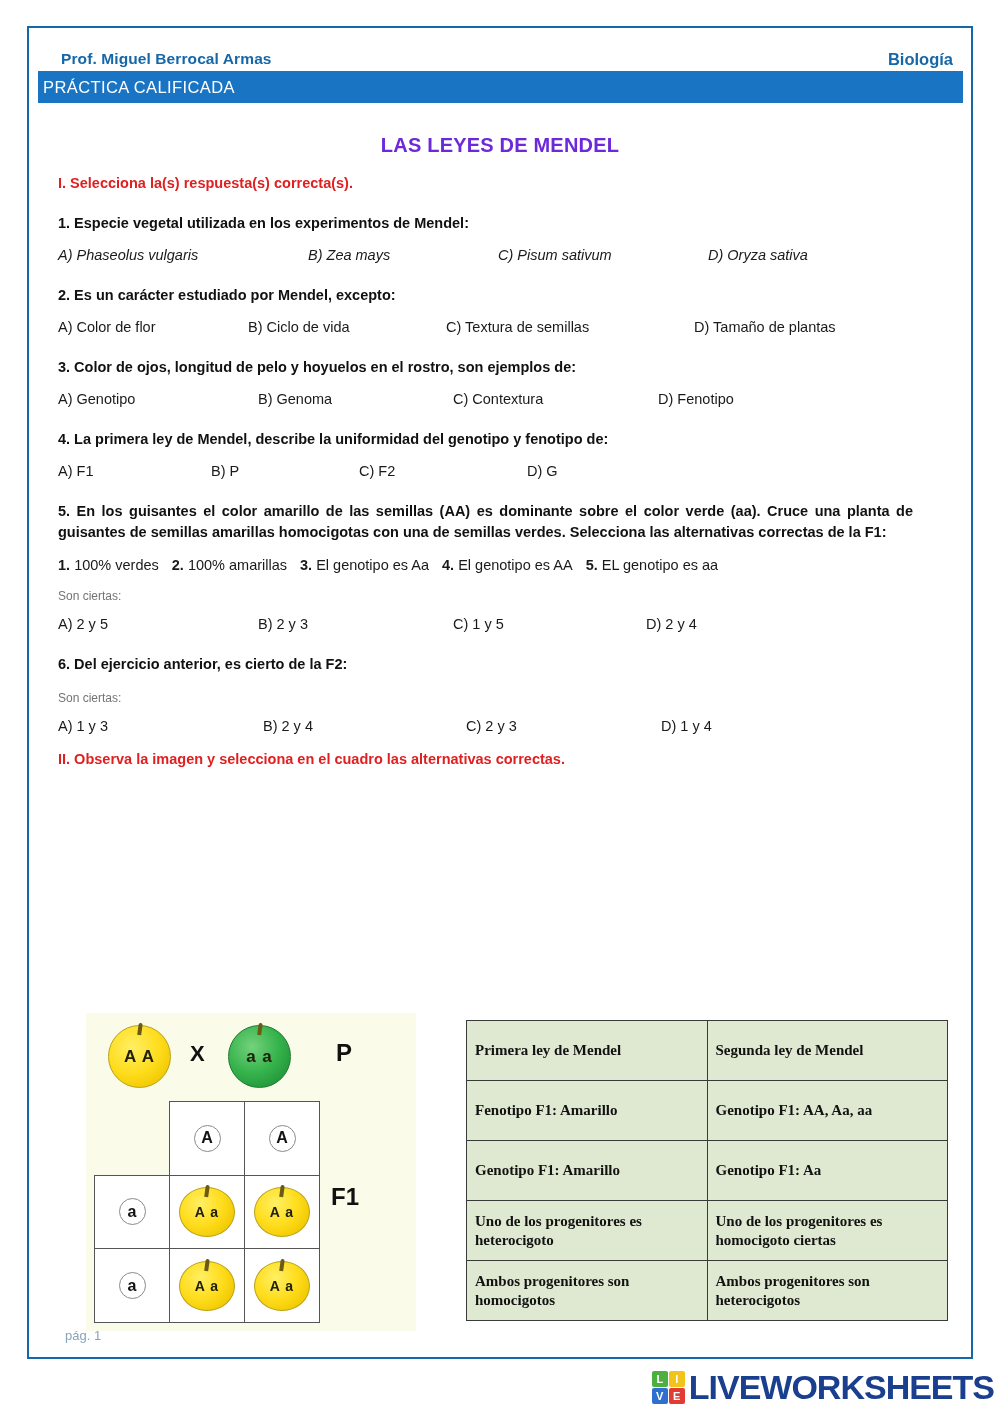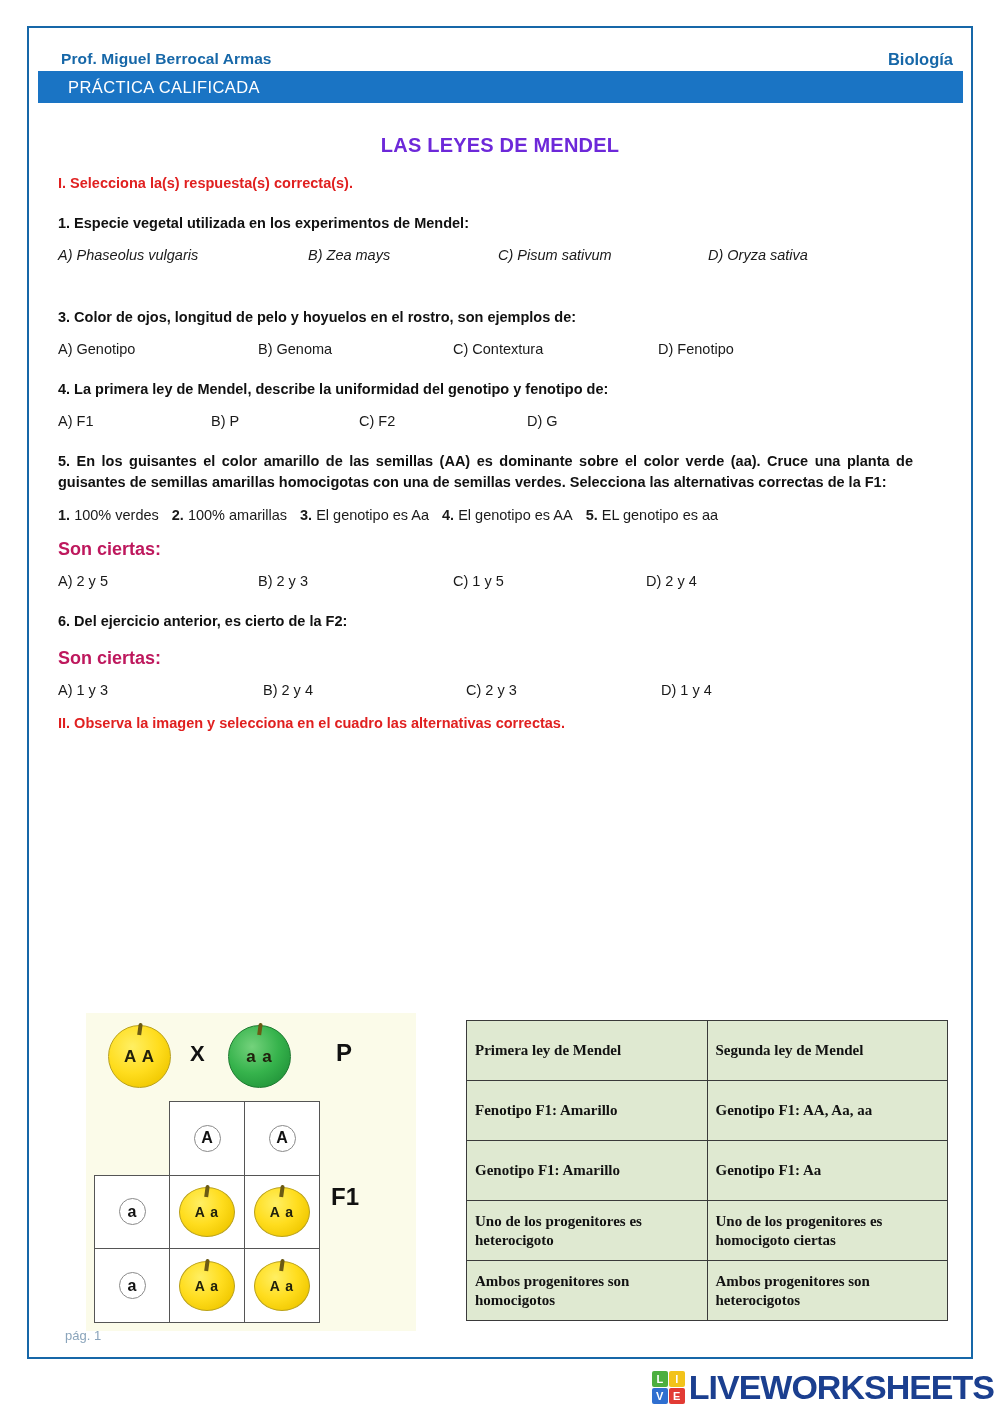--- a/index.html
+++ b/index.html
@@ -51,21 +51,21 @@
     color: #1667a8;
   }
 
   .blue-banner {
     position: absolute;
     left: 9px; top: 43px;
     width: 925px; height: 32px;
     background: #1a74c4;
     display: flex;
     align-items: center;
-    padding-left: 30px;
+    padding-left: 5px;
   }
   .blue-banner-text {
     color: #ffffff;
     font-size: 16.5px;
     font-weight: 400;
     letter-spacing: .4px;
   }
 
   
   .content {
@@ -117,23 +117,23 @@
 
   .inline-list {
     font-size: 14.5px;
     color: #1a1a1a;
     margin-top: 14px;
   }
   .inline-list b { font-weight: bold; }
   .inline-list .item { margin-right: 13px; white-space: nowrap; }
 
   .son-ciertas {
-    font-size: 18px;
-    font-weight: bold;
-    color: #be185d;
+    font-size: 12px;
+    font-weight: normal;
+    color: #737373;
     margin-top: 16px;
   }
 
   .gap-lg { height: 22px; }
   .gap-md { height: 17px; }
 
   
   .bottom-area {
     position: absolute;
     left: 29px; top: 985px;
@@ -322,20 +322,29 @@
         <div class="q-stem">1. Especie vegetal utilizada en los experimentos de Mendel:</div>
         <div class="opt-row">
           <span class="opt ital" style="width:250px">A) Phaseolus vulgaris</span>
           <span class="opt ital" style="width:190px">B) Zea mays</span>
           <span class="opt ital" style="width:210px">C) Pisum sativum</span>
           <span class="opt ital">D) Oryza sativa</span>
         </div>
       </div>
 
       <div class="gap-lg"></div>
+      <div class="q-block">
+        <div class="q-stem">2. Es un carácter estudiado por Mendel, excepto:</div>
+        <div class="opt-row">
+          <span class="opt" style="width:190px">A) Color de flor</span>
+          <span class="opt" style="width:198px">B) Ciclo de vida</span>
+          <span class="opt" style="width:248px">C) Textura de semillas</span>
+          <span class="opt">D) Tamaño de plantas</span>
+        </div>
+      </div>
 
       <div class="gap-lg"></div>
       <div class="q-block">
         <div class="q-stem">3. Color de ojos, longitud de pelo y hoyuelos en el rostro, son ejemplos de:</div>
         <div class="opt-row">
           <span class="opt" style="width:200px">A) Genotipo</span>
           <span class="opt" style="width:195px">B) Genoma</span>
           <span class="opt" style="width:205px">C) Contextura</span>
           <span class="opt">D) Fenotipo</span>
         </div>

